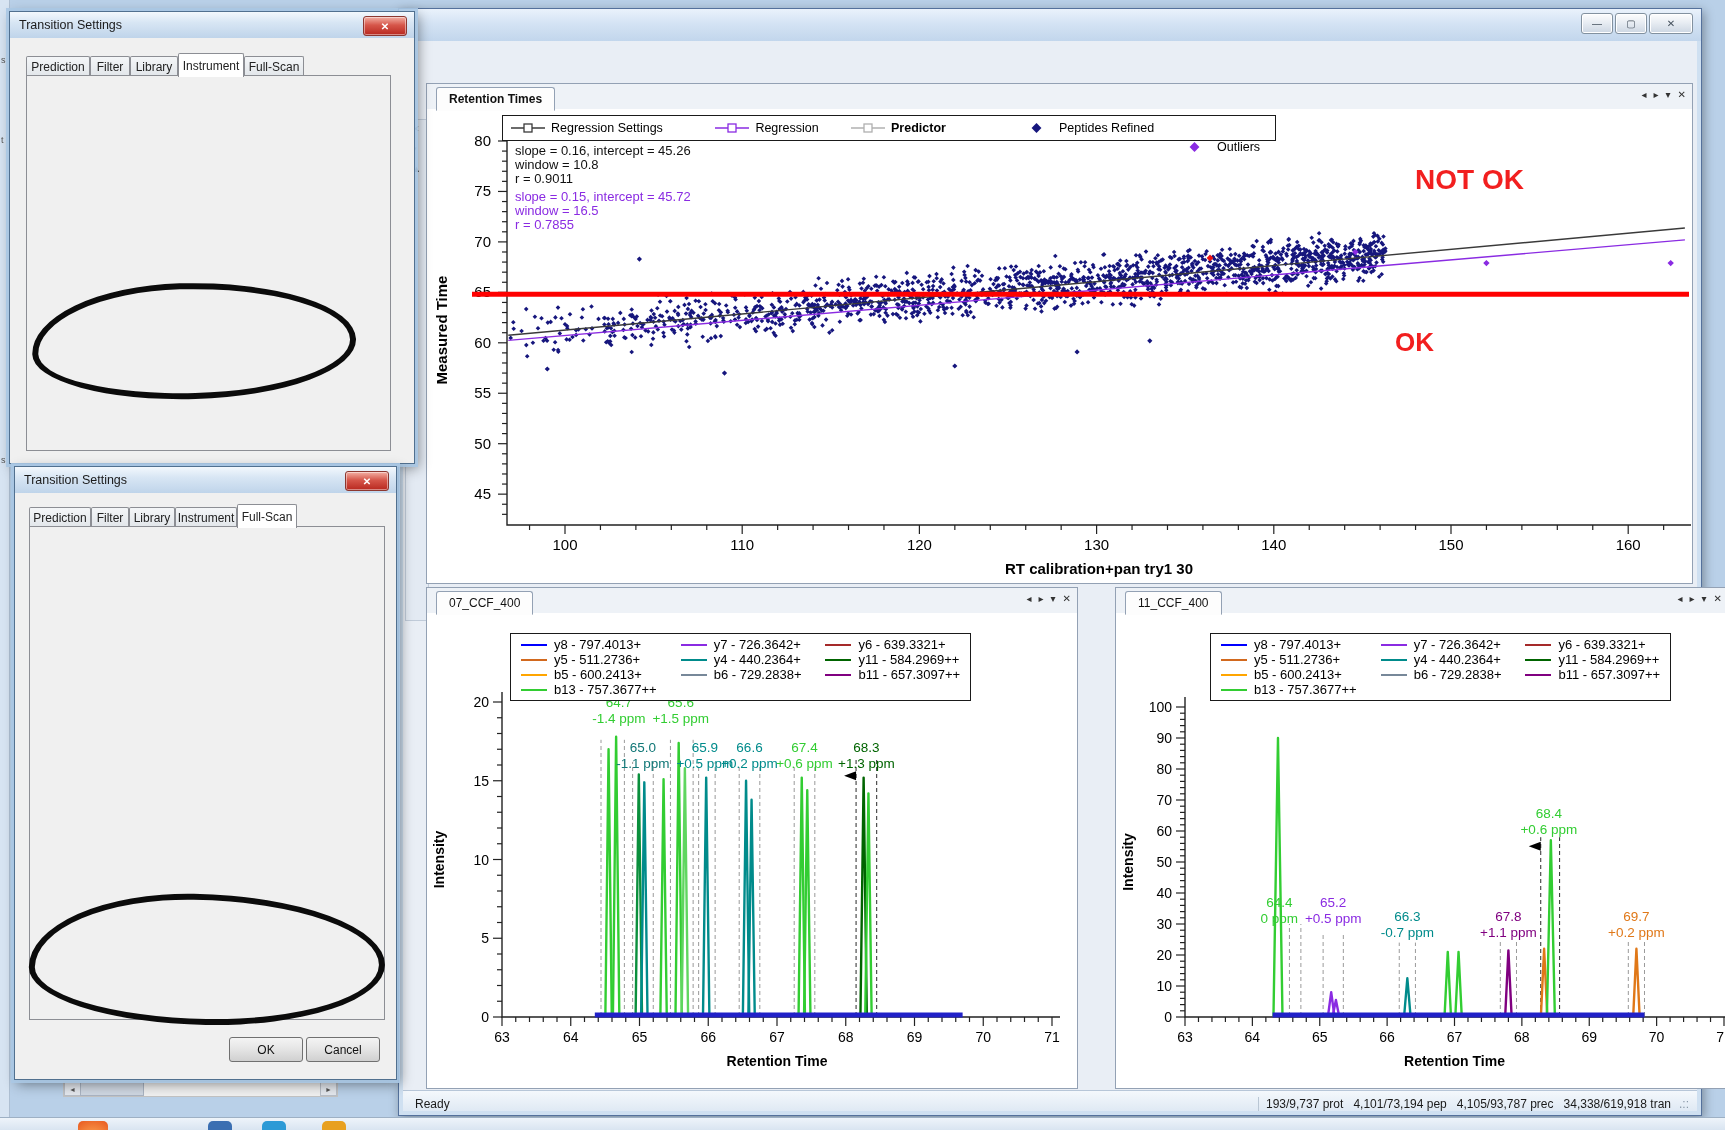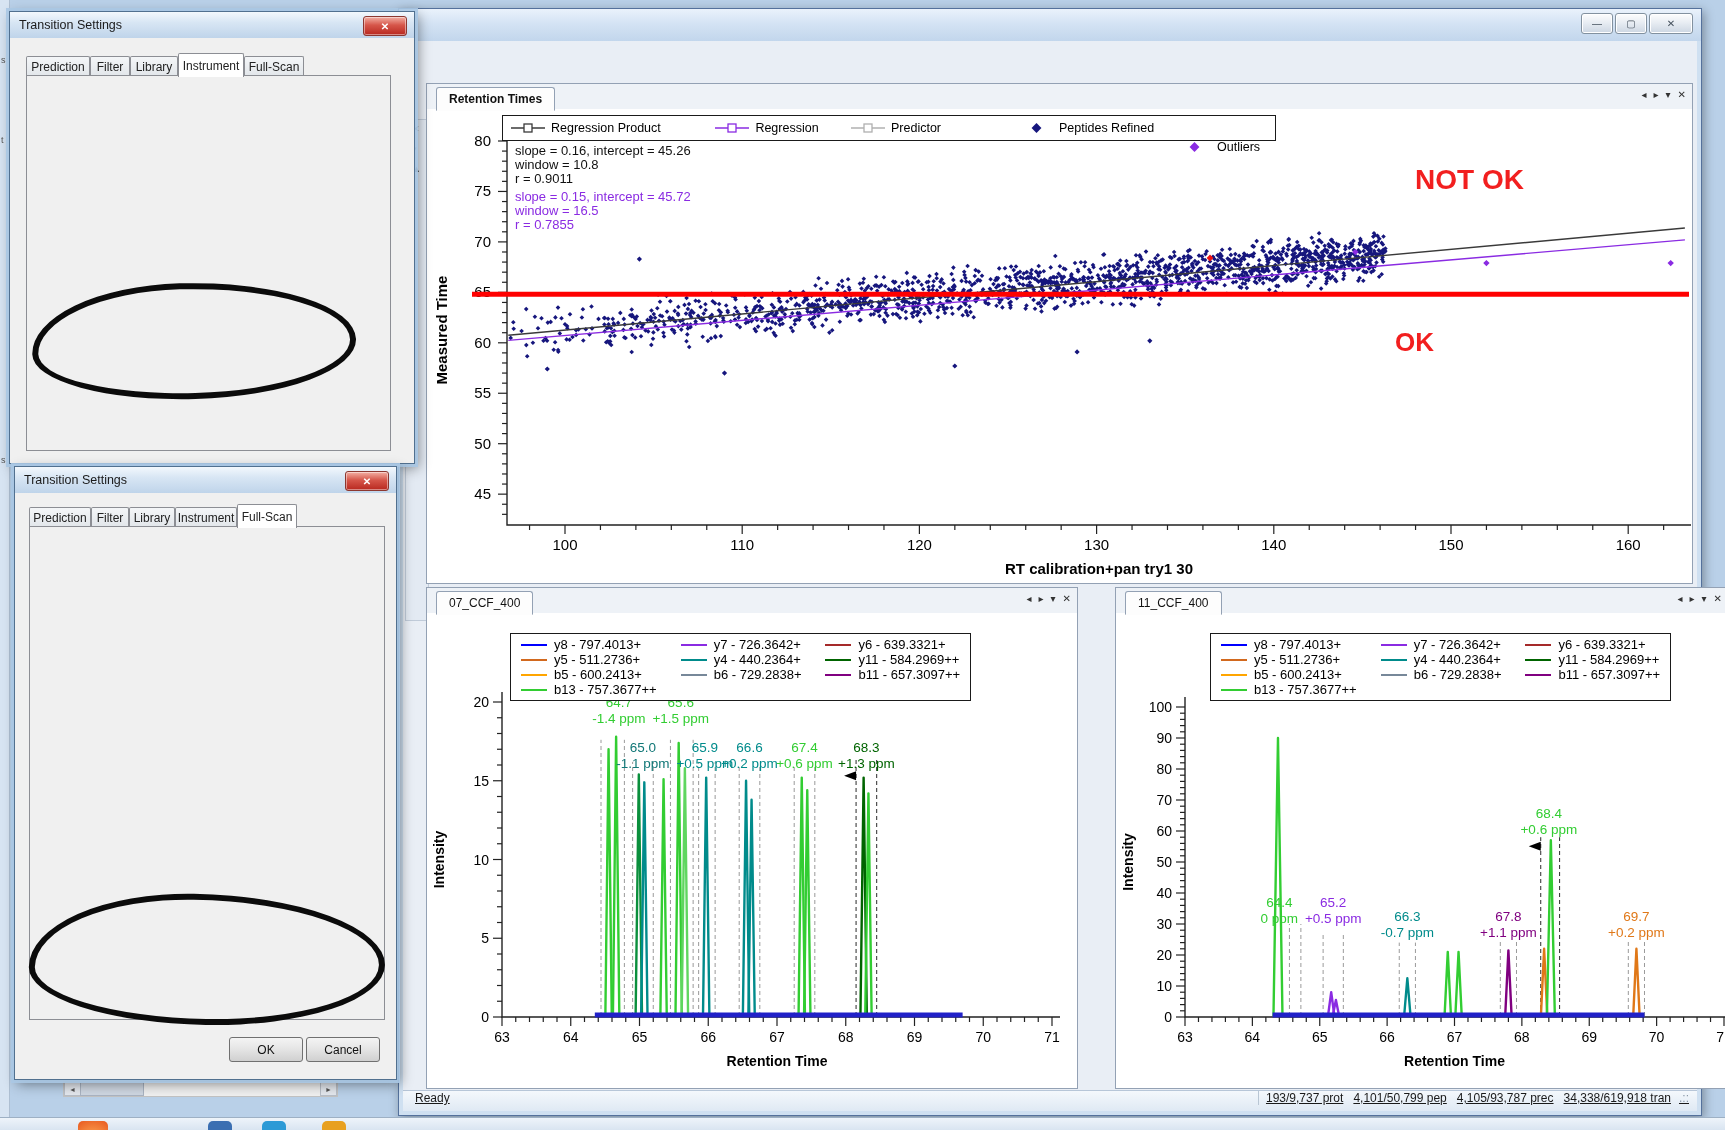--- a/index.html
+++ b/index.html
@@ -70,21 +70,21 @@
   .radio{position:absolute;width:13px;height:13px;border-radius:50%;background:#fff;border:1px solid #8ca0b5;}
   .radio.on::after{content:"";position:absolute;left:3px;top:3px;width:5px;height:5px;border-radius:50%;background:#3a9d3a;}
   .btn{position:absolute;width:72px;height:23px;border:1px solid #707070;border-radius:3px;
        background:linear-gradient(#f4f4f4,#e6e6e6 45%,#d0d0d0);font-size:12px;color:#111;
        display:flex;align-items:center;justify-content:center;}
   .circle{position:absolute;border:6px solid #0b0b0b;border-radius:46% 54% 50% 50% / 58% 52% 48% 42%;
        pointer-events:none;z-index:9;}
   
   .statusbar{position:absolute;left:0;right:0;bottom:0;height:20px;
        background:linear-gradient(#f4f8fc,#dfe9f4);border-top:1px solid #b7c6d8;
-       font-size:12px;color:#1a1a1a;display:flex;align-items:flex-start;text-decoration:underline;}
+       font-size:12px;color:#1a1a1a;display:flex;align-items:flex-end;}
   .statsep{width:1px;height:14px;background:#b9c6d4;margin:0 7px;}
   .taskbar{position:absolute;left:0;top:1117px;width:1725px;height:13px;
        background:linear-gradient(#eef4fa,#d7e3f0);border-top:1px solid #9db0c4;}
   .ticon{position:absolute;top:3px;height:18px;border-radius:5px 5px 0 0;}
   .leftstrip{position:absolute;left:0;top:0;width:9px;height:1117px;background:#d7e4f2;
        border-right:1px solid #aebfd2;font-size:9px;color:#555;}
   .dockstrip{position:absolute;left:2px;top:78px;width:22px;height:500px;background:#e3eaf3;
        border:1px solid #c0cbd9;font-size:9px;color:#444;}
   .hscroll{position:absolute;left:63px;top:1081px;width:273px;height:14px;background:#f0f0f0;
        border:1px solid #c2c2c2;z-index:5;}
@@ -128,30 +128,30 @@
           <span>✕</span>
         </div>
       </div>
       <div class="pbody" id="rt-body">
         <div class="rtlegend" id="rt-legend">
             <span class="li" style="width: 172px; padding-left: 8px;">
               <svg width="34" height="12">
                 <line x1="0" y1="6" x2="34" y2="6" stroke="#3a3a3a" stroke-width="1.6"></line>
                 <rect x="13" y="2" width="8" height="8" fill="#fff" stroke="#3a3a3a" stroke-width="1.3"></rect>
               </svg>
-              <span>Regression Product</span>
+              <span>Regression Settings</span>
             </span>
             <span class="li" style="width: 168px; padding-left: 0px; justify-content: center;">
               <svg width="34" height="12">
                 <line x1="0" y1="6" x2="34" y2="6" stroke="#8A2BE2" stroke-width="1.6"></line>
                 <rect x="13" y="2" width="8" height="8" fill="#fff" stroke="#8A2BE2" stroke-width="1.3"></rect>
               </svg>
               <span>Regression</span>
             </span>
-            <span class="li" style="width: 168px; padding-left: 0px;">
+            <span class="li" style="width: 168px; padding-left: 0px; font-weight: bold;">
               <svg width="34" height="12">
                 <line x1="0" y1="6" x2="34" y2="6" stroke="#b0b0b0" stroke-width="1.6"></line>
                 <rect x="13" y="2" width="8" height="8" fill="#fff" stroke="#b0b0b0" stroke-width="1.3"></rect>
               </svg>
               <span>Predictor</span>
             </span>
             <span class="li" style="width: 158px; padding-left: 0px;">
               <svg width="34" height="12">
                 <rect x="14" y="2.5" width="7" height="7" fill="#16167d" transform="rotate(45 17.5 6)"></rect>
               </svg>
@@ -658,21 +658,21 @@
             <text x="520.4125000000001" y="324" text-anchor="middle" font-size="13.5" fill="#e07818">+0.2 ppm</text>
           </svg></div>
     </div>
 
     <div class="statusbar">
       <span style="margin-left:12px;">Ready</span>
       <span style="margin-left:auto;"></span>
       <span class="statsep"></span>
       <span>193/9,737 prot</span>
       <span style="width:10px;"></span>
-      <span>4,101/50,799 pep</span>
+      <span>4,101/73,194 pep</span>
       <span style="width:10px;"></span>
       <span>4,105/93,787 prec</span>
       <span style="width:10px;"></span>
       <span>34,338/619,918 tran</span>
       <span style="margin:0 8px;color:#8a98a8;">.::</span>
     </div>
   </div>
 </div>
 
 <div class="abs" style="left:28px;top:452px;width:10px;height:10px;border-radius:50%;background:#43b843;border:1px solid #2c8a2c;z-index:8;"></div>

